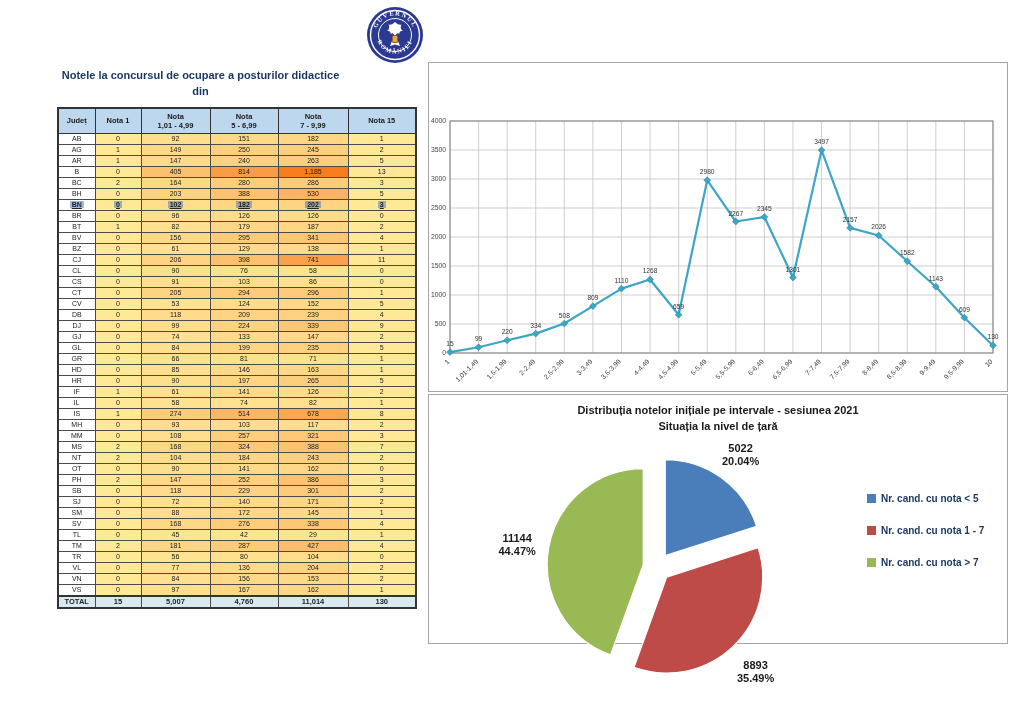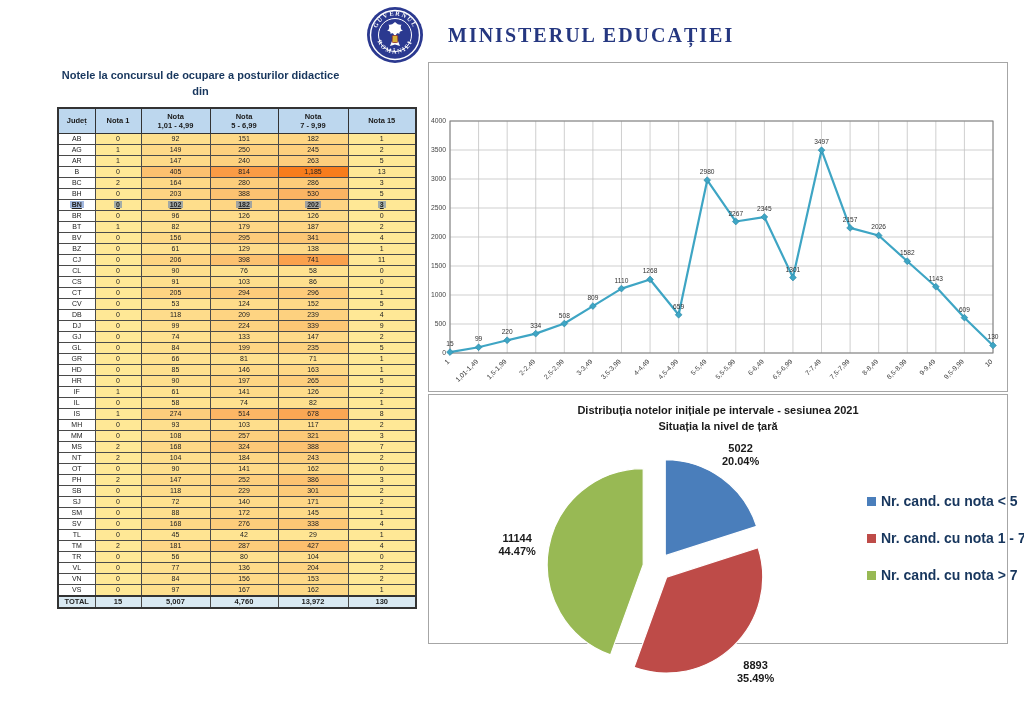--- a/index.html
+++ b/index.html
@@ -32,21 +32,21 @@
   .chart-title { position:absolute; left:0; right:0; text-align:center; font-weight:bold;
       font-size:10.5px; line-height:1.45; color:#1a1a1a; }
   .box-line .chart-title { top:7px; }
   .box-pie  .chart-title { top:8px; font-size:11px; }
   .chart-svg { position:absolute; left:0; top:0; }
 
   
   .pie-legend { position:absolute; left:438px; top:98px; width:140px; }
   .legend-item { display:flex; align-items:center; margin-bottom:21px; }
   .legend-swatch { width:9px; height:9px; margin-right:5px; flex:none; }
-  .legend-label { font-size:14px; font-weight:bold; color:#17365D; white-space:nowrap; }
+  .legend-label { font-size:10px; font-weight:bold; color:#17365D; white-space:nowrap; }
 </style>
 </head>
 <body>
 
 <div class="page">
 
   <svg class="gov-logo" viewBox="0 0 58 58">
     <circle cx="29" cy="29" r="28" fill="#2B3990"></circle>
     <circle cx="29" cy="29" r="24.5" fill="none" stroke="#ffffff" stroke-width="1.4"></circle>
     <circle cx="29" cy="29" r="16.5" fill="none" stroke="#ffffff" stroke-width="1"></circle>
@@ -56,21 +56,20 @@
     </defs>
     <text font-size="6.2" fill="#ffffff" font-family="Liberation Serif, serif" font-weight="bold" letter-spacing="1.5">
       <textPath href="#arcTop" startOffset="50%" text-anchor="middle">GUVERNUL</textPath>
     </text>
     <text font-size="6.2" fill="#ffffff" font-family="Liberation Serif, serif" font-weight="bold" letter-spacing="1.5">
       <textPath href="#arcBot" startOffset="50%" text-anchor="middle">ROMÂNIEI</textPath>
     </text>
     <path d="M29 16 C26 19 24 19 22.5 18.5 C24 21 23 24 21 25 C24 24.5 25 26 24.5 28 C26 26.5 27.5 27 28 29 L26 35 L24 40 L29 38.5 L34 40 L32 35 L30 29 C30.5 27 32 26.5 33.5 28 C33 26 34 24.5 37 25 C35 24 34 21 35.5 18.5 C34 19 32 19 29 16 Z" fill="#ffffff"></path>
     <rect x="26.2" y="29.5" width="5.6" height="7" rx="1" fill="#d8b13a" stroke="#8a2727" stroke-width="0.8"></rect>
   </svg>
-  <div class="ministry-title">MINISTERUL EDUCAȚIEI</div>
 
   <div class="table-panel">
     <div class="table-title">
       <div>Notele la concursul de ocupare a posturilor didactice din</div>
     </div>
     <table class="grades">
       <colgroup>
           <col class="c0">
           <col class="c1">
           <col class="c2">
@@ -426,21 +425,21 @@
             <td style="background: rgb(254, 223, 141);">97</td>
             <td style="background: rgb(254, 216, 134);">167</td>
             <td style="background: rgb(254, 216, 134);">162</td>
             <td style="background: rgb(255, 232, 150);">1</td>
           </tr>
           <tr class="total">
             <td class="judet">TOTAL</td>
             <td>15</td>
             <td>5,007</td>
             <td>4,760</td>
-            <td>13,972</td>
+            <td>11,014</td>
             <td>130</td>
           </tr>
         </tbody>
     </table>
   </div>
 
   <div class="chart-box box-line">
     <svg id="lineSvg" class="chart-svg" width="578" height="328" viewBox="0 0 578 328">
         <line x1="21" y1="58" x2="21" y2="290" stroke="#c3c3c3" stroke-width="0.8"></line>
         <line x1="49.578947368421055" y1="58" x2="49.578947368421055" y2="290" stroke="#c3c3c3" stroke-width="0.8"></line>

